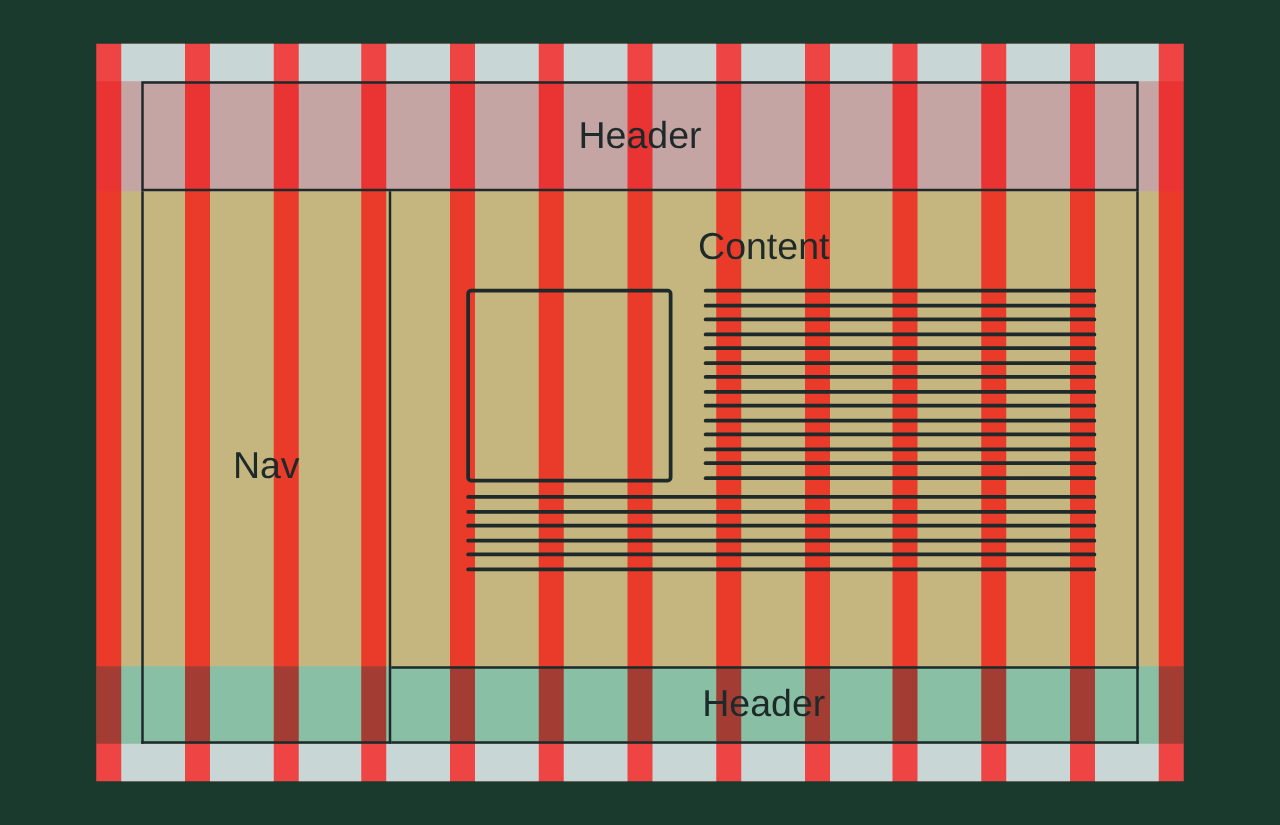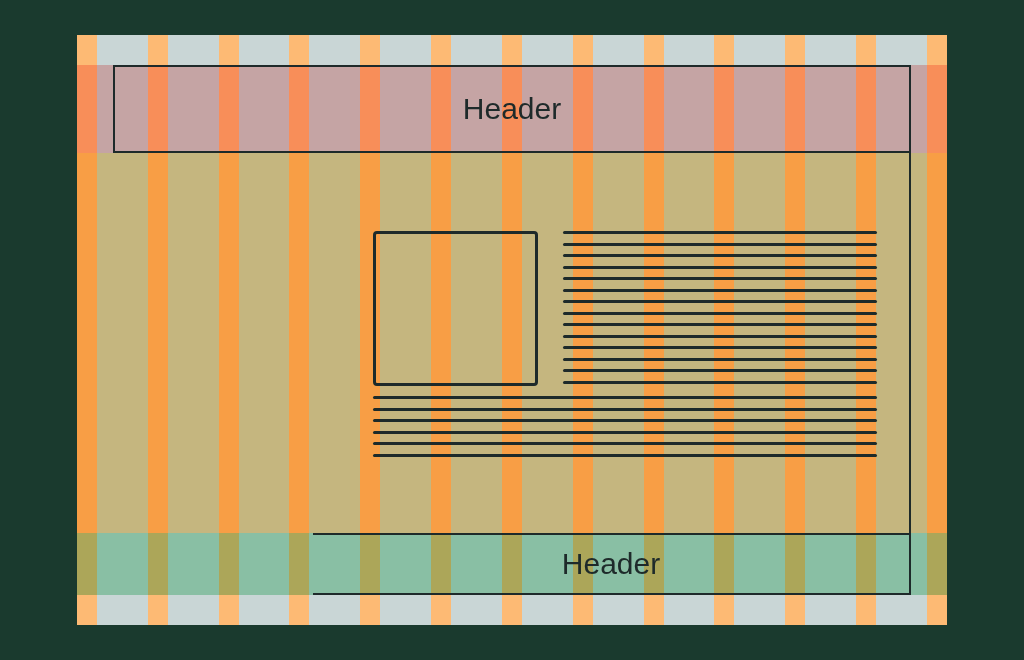--- a/index.html
+++ b/index.html
@@ -12,21 +12,21 @@
       height: 660px;
       background: #1a3a2e;
       font-family: -apple-system, BlinkMacSystemFont, "Segoe UI", Helvetica, Arial, sans-serif;
       display: flex;
       align-items: center;
       justify-content: center;
     }
     .canvas {
       width: 870px;
       height: 590px;
-      background: #fdba74;
+      background: #ef4444;
       position: relative;
     }
     .columns {
       position: absolute;
       inset: 0;
       display: flex;
       padding: 0 20px;
       gap: 20px;
     }
     .col {
@@ -174,21 +174,25 @@
     <div class="band-header"></div>
     <div class="band-middle"></div>
     <div class="band-footer"></div>
     <div class="band-bottom-space"></div>
   </div>
 
   <div class="layout">
     <div class="region header-r">
       <span class="label header-label">Header</span>
     </div>
+    <div class="region nav-r">
+      <span class="label nav-label">Nav</span>
+    </div>
     <div class="region content-r">
+      <span class="label content-label">Content</span>
       <div class="content-inner">
         <div class="image-box"></div>
         <div class="text-lines">
           <div class="line"></div>
             <div class="line"></div>
             <div class="line"></div>
           <div class="line"></div>
             <div class="line"></div>
             <div class="line"></div>
           <div class="line"></div>

